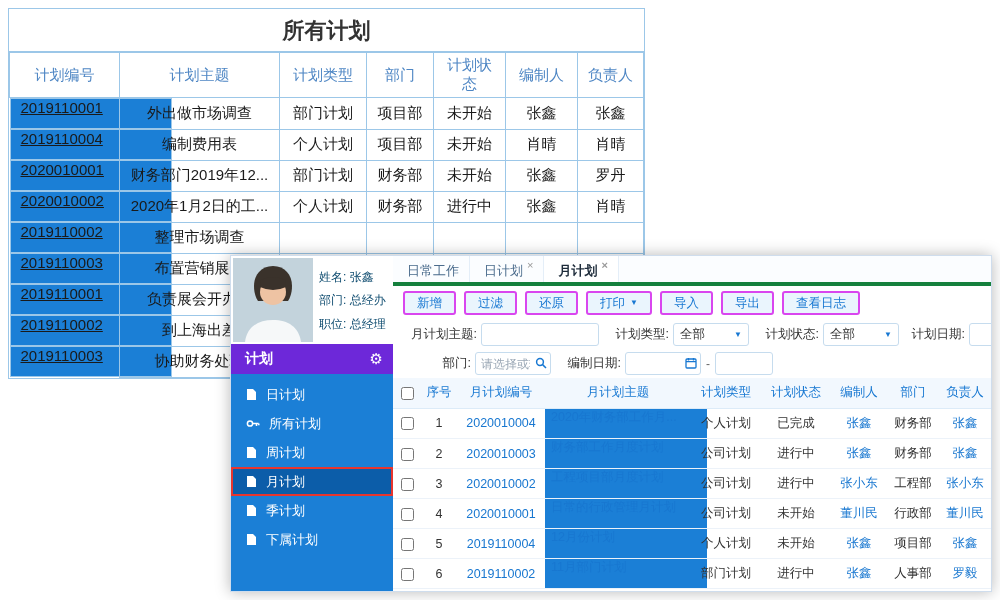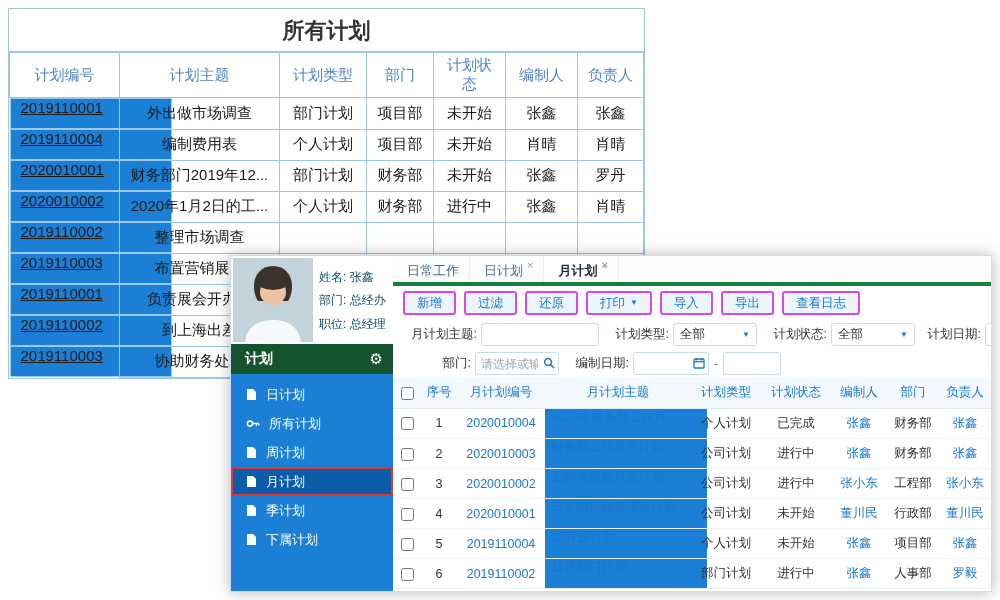--- a/index.html
+++ b/index.html
@@ -15,21 +15,21 @@
   .bg-td{height:31px;font-size:15px;color:#1a1a1a;border:1px solid #9cc7e8;text-align:center;white-space:nowrap;overflow:hidden;padding:0 2px;}
   .bg-td.left{text-align:left;padding-left:10px;text-decoration:underline;}
 
   
   .fgwin{position:absolute;left:230px;top:255px;width:762px;height:337px;background:#fff;display:flex;
          border:1px solid #cfdded;box-shadow:0 0 14px rgba(0,0,0,.28);}
   .left{width:162px;flex:none;display:flex;flex-direction:column;background:#1b7fd6;}
   .profile{height:88px;background:#fff;display:flex;padding:2px;}
   .photo{width:80px;height:84px;flex:none;overflow:hidden;}
   .pinfo{font-size:12px;color:#0c4a6e;padding:8px 0 0 6px;line-height:1.95;white-space:nowrap;}
-  .plan-header{height:30px;background:#14532d;color:#fff;font-size:14px;font-weight:bold;
+  .plan-header{height:30px;background:#6d28d9;color:#fff;font-size:14px;font-weight:bold;
                display:flex;align-items:center;justify-content:space-between;padding:0 10px 0 14px;flex:none;gap:22px;}
   .gear{font-size:15px;font-weight:normal;cursor:pointer;}
   .sidebar{flex:1;padding-top:6px;}
   .side-item{height:29px;display:flex;align-items:center;gap:9px;padding-left:15px;color:#fff;font-size:13px;cursor:pointer;}
   .side-item.selected{background:#0c5da9;outline:2px solid #e8352e;outline-offset:-2px;}
   .side-icon{display:flex;align-items:center;}
 
   .right{width:600px;display:flex;flex-direction:column;background:#fff;overflow:hidden;}
   .tabbar{height:30px;display:flex;border-bottom:4px solid #15803d;background:#fbfdff;flex:none;}
   .tab{display:flex;align-items:flex-start;padding:6px 10px 0 14px;gap:4px;font-size:13px;color:#4a6b8c;
@@ -40,21 +40,21 @@
   .toolbar{height:34px;display:flex;align-items:center;gap:8px;padding:0 10px;flex:none;}
   .tb-btn{height:24px;padding:0 12px;background:#eaf5fd;border:2px solid #d946ef;border-radius:3px;color:#1878d2;
           font-size:12.5px;display:flex;align-items:center;gap:5px;cursor:pointer;font-family:inherit;white-space:nowrap;}
   .tb-caret{font-size:8px;line-height:1;}
 
   .filters{padding:0 8px;flex:none;}
   .filter-row{height:29px;display:flex;align-items:center;}
   .fgroup{display:flex;align-items:center;flex:none;}
   .ml{margin-left:12px;} .ml2{margin-left:8px;}
   .flabel{font-size:12.5px;color:#333;text-align:right;padding-right:4px;white-space:nowrap;overflow:hidden;flex:none;}
-  .w80{width:80px;} .w62{width:62px;} .w118{width:118px;} .w84{width:84px;} .w70{width:70px;} .w58{width:58px;} .w76{width:76px;}
+  .w80{width:80px;} .w62{width:62px;} .w118{width:118px;} .w84{width:76px;} .w70{width:70px;} .w58{width:58px;} .w76{width:76px;}
   .f-input{height:23px;border:1px solid #c6dcee;border-radius:3px;font-size:12px;padding:0 5px;font-family:inherit;flex:none;}
   .f-select{height:23px;border:1px solid #c6dcee;border-radius:3px;display:flex;align-items:center;justify-content:space-between;
             padding:0 6px;font-size:12.5px;color:#333;background:#fff;cursor:pointer;flex:none;}
   .f-caret{color:#1878d2;font-size:8px;line-height:1;}
   .f-search{position:relative;display:inline-flex;flex:none;}
   .f-search input{width:100%;height:23px;border:1px solid #c6dcee;border-radius:3px;font-size:12px;padding:0 20px 0 5px;font-family:inherit;}
   .f-search input::placeholder{color:#9aa7b5;}
   .icon-btn{position:absolute;right:4px;top:5px;display:flex;cursor:pointer;}
   .dash{margin:0 5px;color:#666;font-size:12px;}
 

